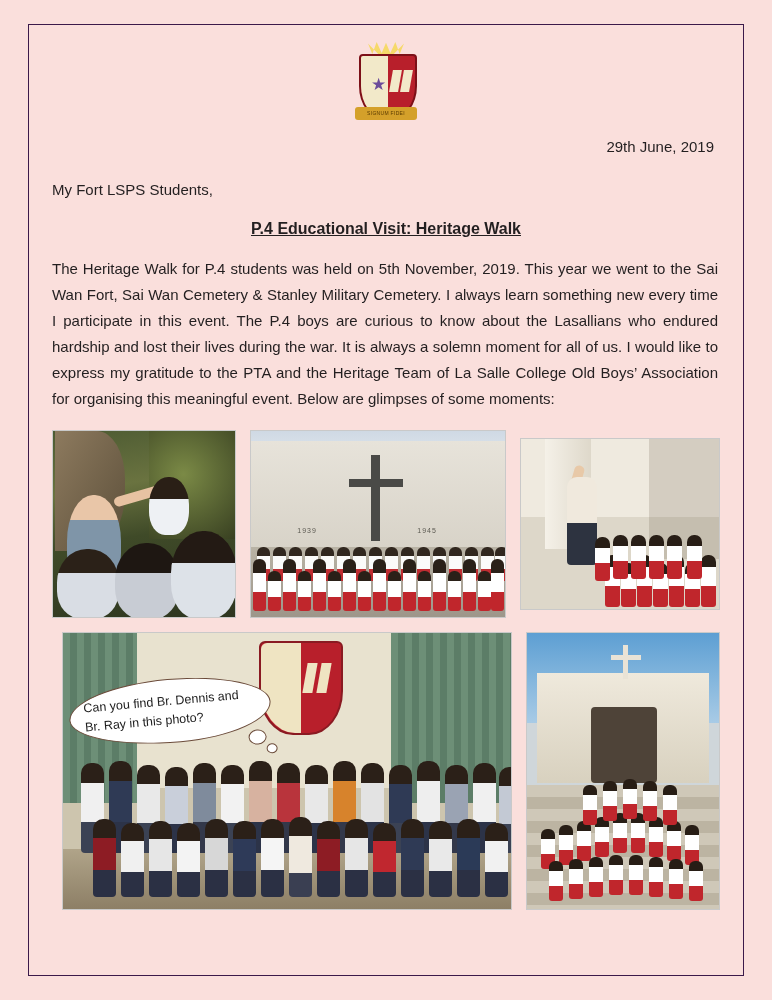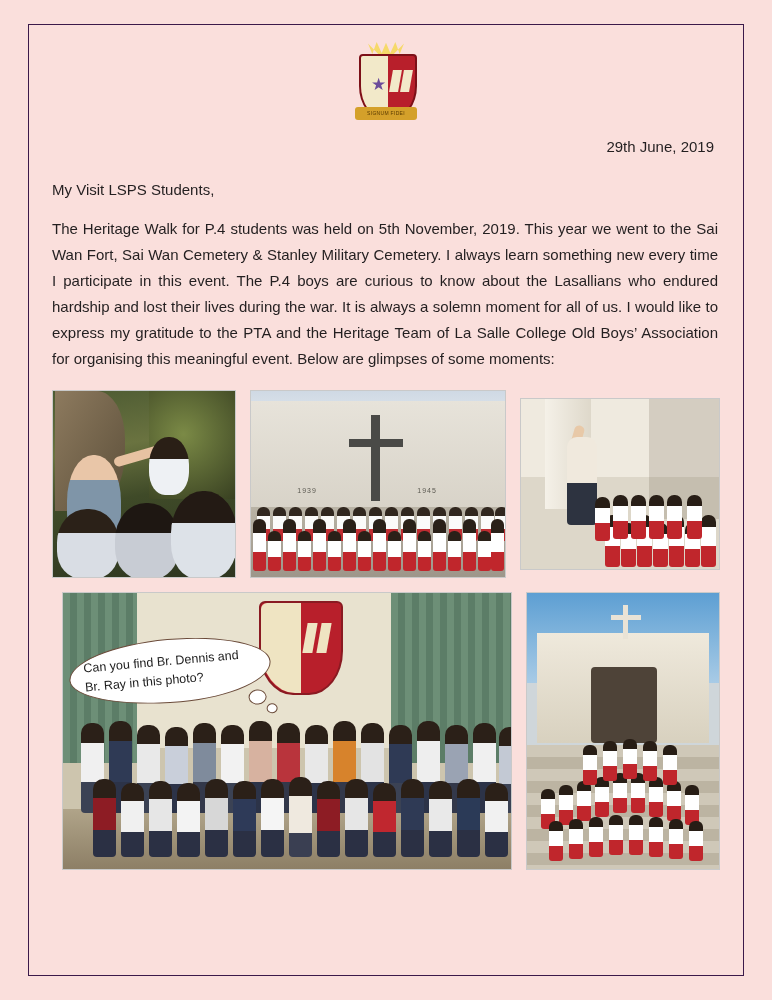--- a/index.html
+++ b/index.html
@@ -310,22 +310,23 @@
           <div class="star">★</div>
           <div class="chev c1"></div>
           <div class="chev c2"></div>
         </div>
         <div class="scroll">SIGNUM FIDEI</div>
       </div>
     </div>
 
     <div class="date-line">29th June, 2019</div>
 
-    <div class="salutation">My Visit LSPS Students,</div>
-
+    <div class="salutation">My Fort LSPS Students,</div>
+
+    <div class="doc-title">P.4 Educational Visit: Heritage Walk</div>
 
     <div class="body-text">The Heritage Walk for P.4 students was held on 5th November, 2019. This year we went to the Sai Wan Fort, Sai Wan Cemetery &amp; Stanley Military Cemetery. I always learn something new every time I participate in this event. The P.4 boys are curious to know about the Lasallians who endured hardship and lost their lives during the war. It is always a solemn moment for all of us. I would like to express my gratitude to the PTA and the Heritage Team of La Salle College Old Boys’ Association for organising this meaningful event. Below are glimpses of some moments:</div>
 
     <div class="photo-row">
 
       <div class="photo p1">
         <div class="bg"></div>
         <div class="rock"></div>
         <div class="shrub"></div>
         <div class="person adult"></div>

